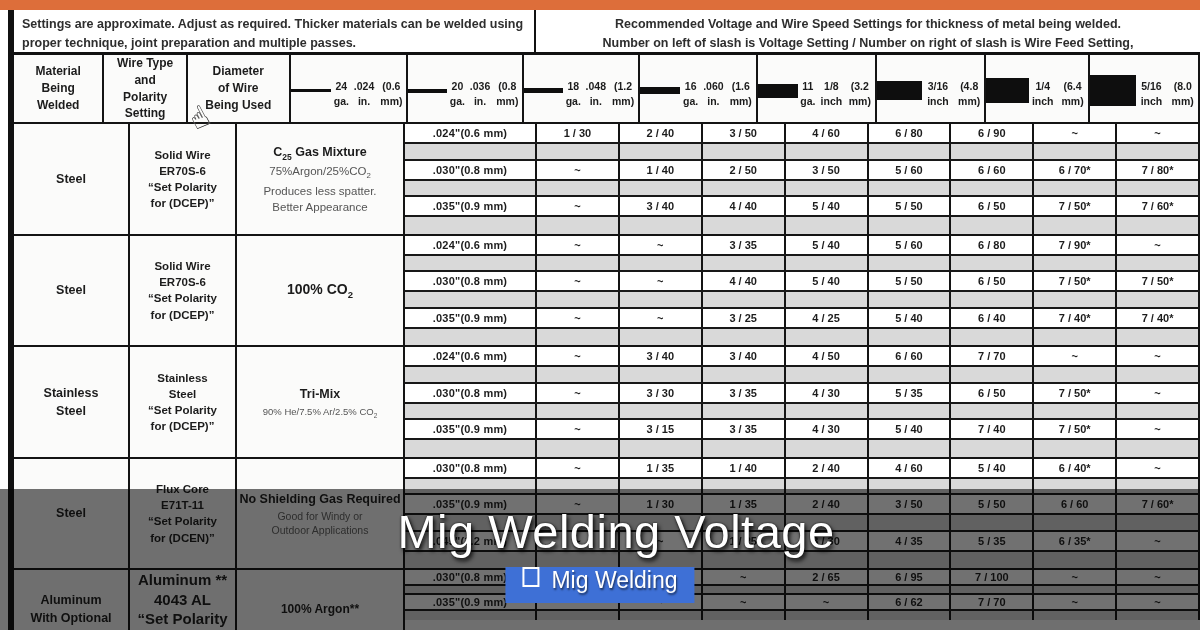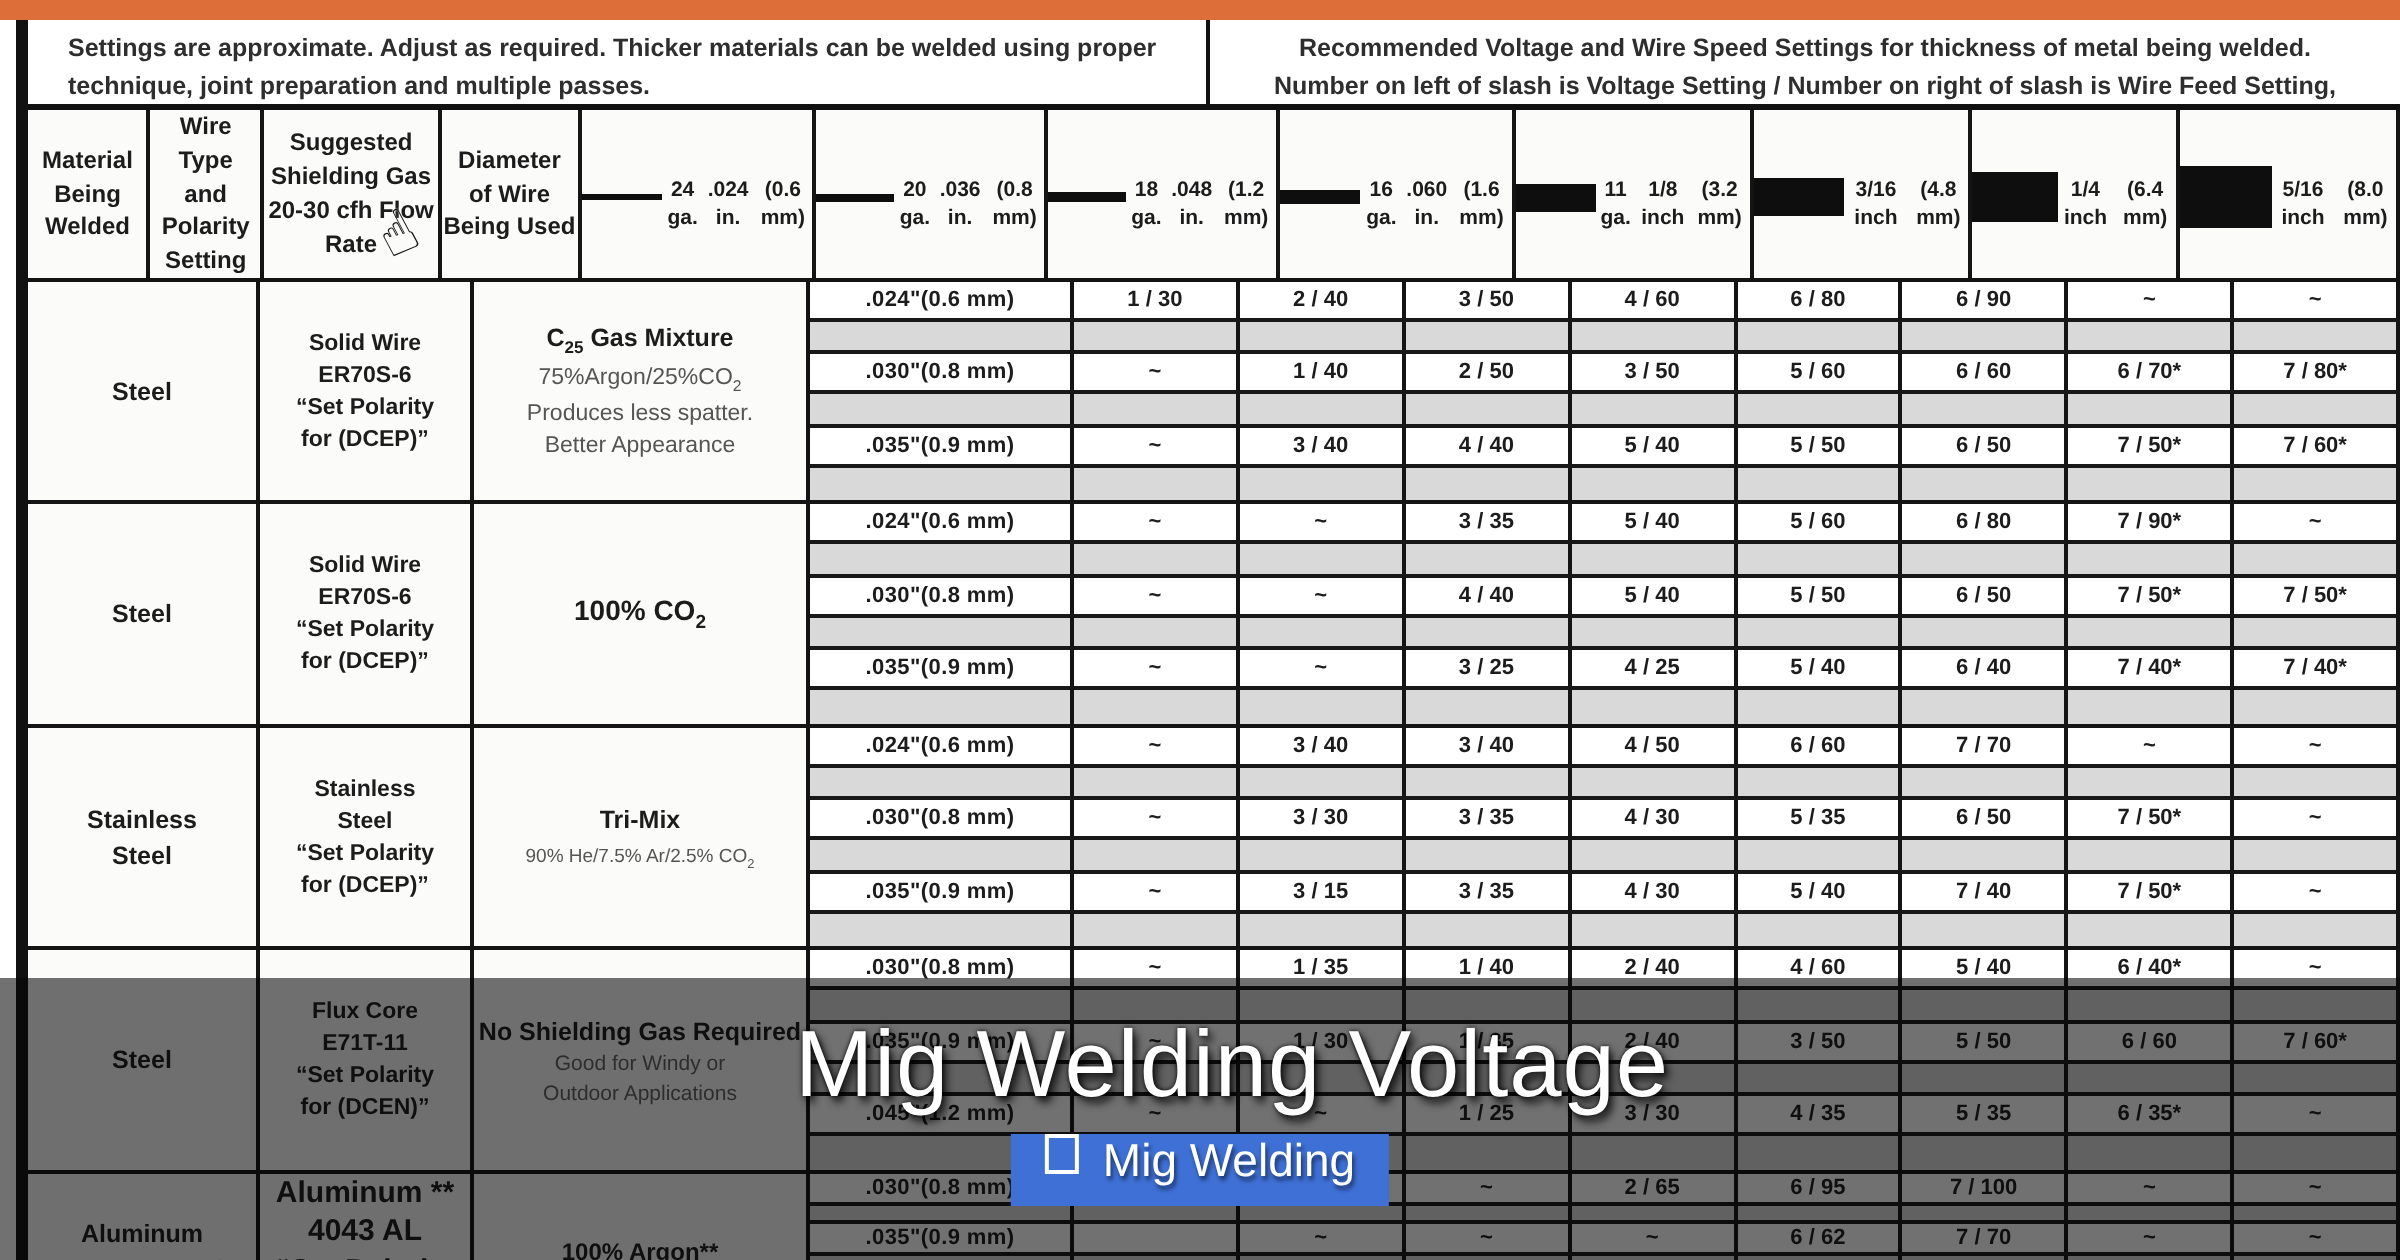--- a/index.html
+++ b/index.html
@@ -1,21 +1,21 @@
 <!DOCTYPE html>
 <html><head>
 <meta charset="utf-8">
 <style>
   *{box-sizing:border-box;margin:0;padding:0;}
   html,body{width:1200px;height:630px;overflow:hidden;}
   body{position:relative;background:#fff;font-family:"Liberation Sans","DejaVu Sans",sans-serif;color:#1c1c1c;}
   .topbar{position:absolute;left:0;top:0;width:1200px;height:10px;}
   .left-frame{position:absolute;left:8px;top:10px;width:6px;height:620px;background:#111;}
   .notes{position:absolute;left:14px;top:10px;width:1186px;height:42px;display:flex;}
-  .note-left{width:591px;padding:5px 10px 0 20px;border-right:2px solid #111;
+  .note-left{width:522px;padding:5px 10px 0 8px;border-right:2px solid #111;
     font-size:12.5px;font-weight:bold;color:#2e2e2e;line-height:1.5;}
   .note-right{flex:1;padding-top:5px;text-align:center;font-size:12.5px;font-weight:bold;color:#2e2e2e;line-height:1.5;}
   #table-grid{position:absolute;left:14px;top:52px;width:1186px;height:578px;border-top:3px solid #111;
     display:flex;flex-direction:column;overflow:hidden;background:#fbfbfa;}
   .trow{display:flex;}
   .thead{height:85px;}
   .cell{border-right:2px solid #141414;}
   .c0{width:116px}.c1{width:107px}.c2{width:168px}.c3{width:132px}
   .hcell{display:flex;flex-direction:column;justify-content:center;align-items:center;text-align:center;
     font-weight:bold;font-size:12px;line-height:1.4;}
@@ -72,25 +72,20 @@
       <div class="cell hcell c0">
         <div class="hl">Material</div>
         <div class="hl">Being</div>
         <div class="hl">Welded</div>
       </div>
       <div class="cell hcell c1">
         <div class="hl">Wire Type</div>
         <div class="hl">and</div>
         <div class="hl">Polarity Setting</div>
       </div>
-      <div class="cell hcell c2">
-        <div class="hl">Suggested</div>
-        <div class="hl">Shielding Gas</div>
-        <div class="hl">20-30 cfh Flow Rate</div>
-      </div>
       <div class="cell hcell c3">
         <div class="hl">Diameter</div>
         <div class="hl">of Wire</div>
         <div class="hl">Being Used</div>
       </div>
       <div class="cell gcell">
         <div class="gbar" style="height: 3px; width: 58px;"></div>
         <div class="gl">24 ga.</div>
         <div class="gl">.024 in.</div>
         <div class="gl">(0.6 mm)</div>

